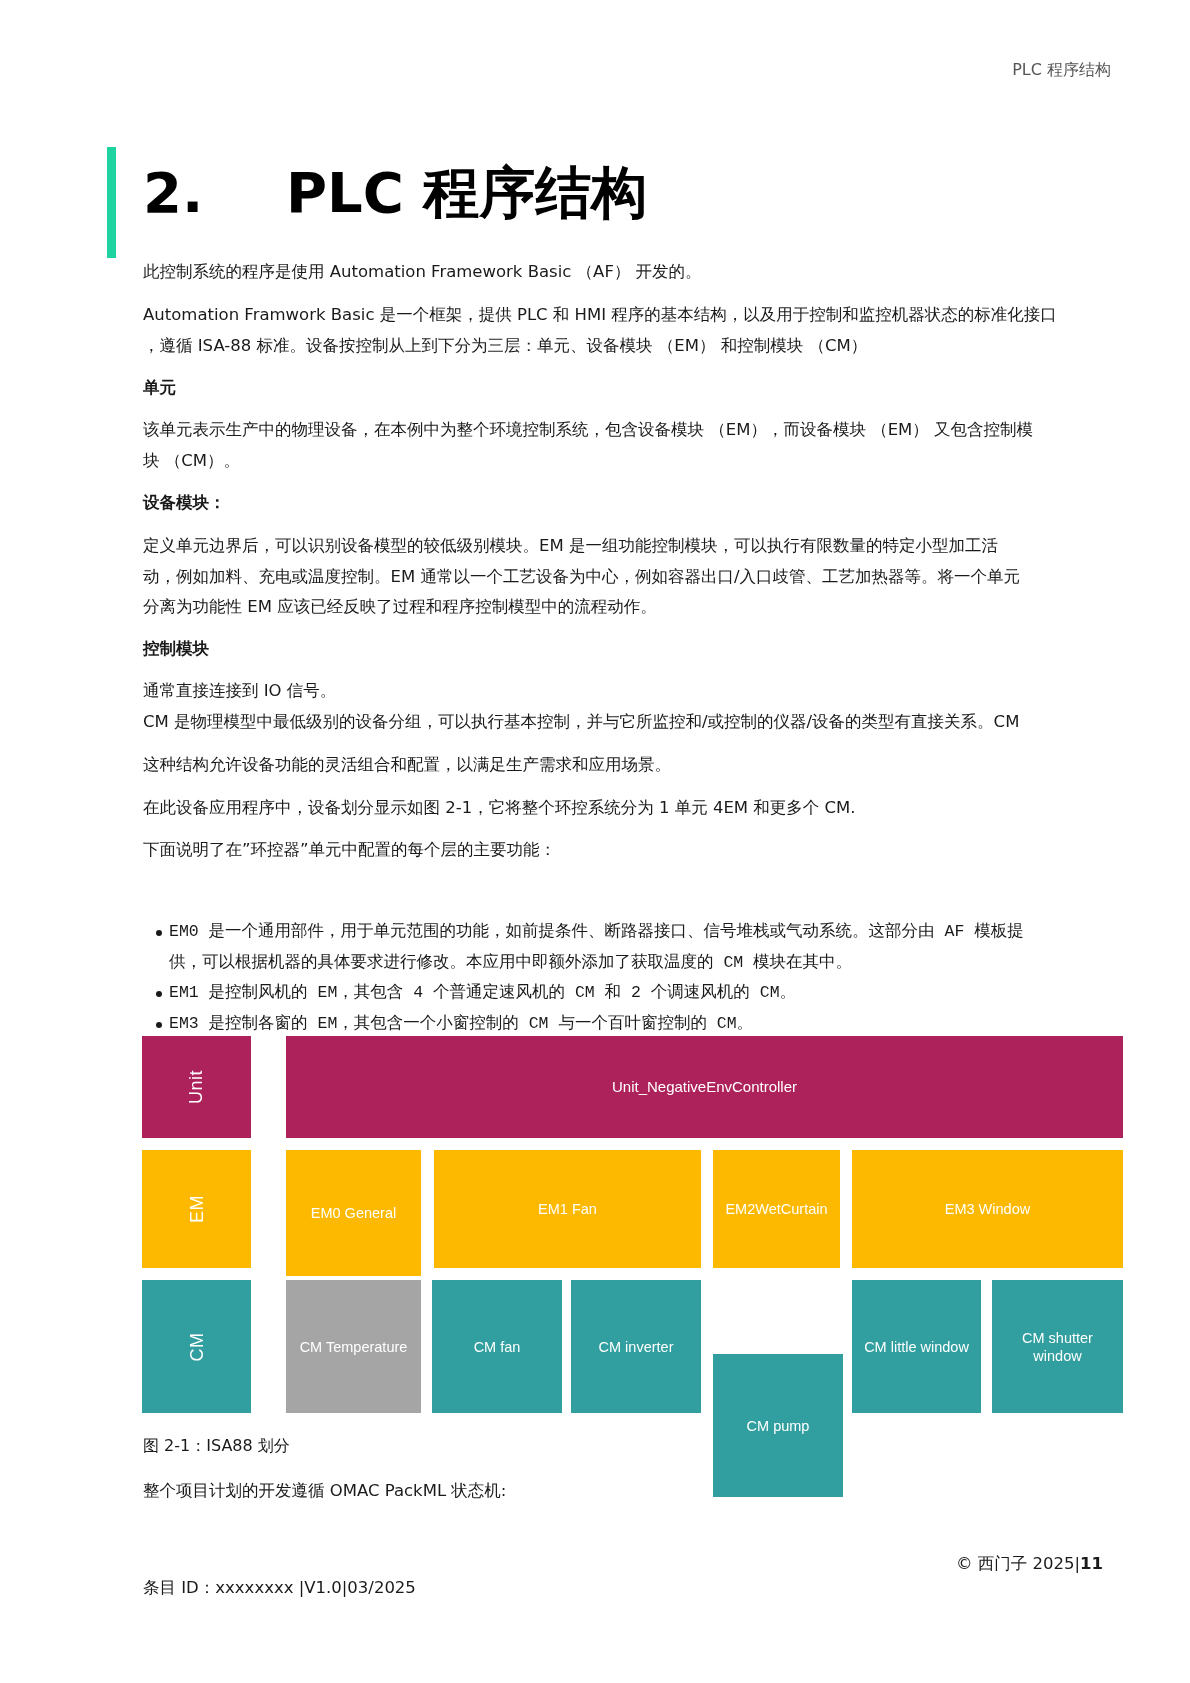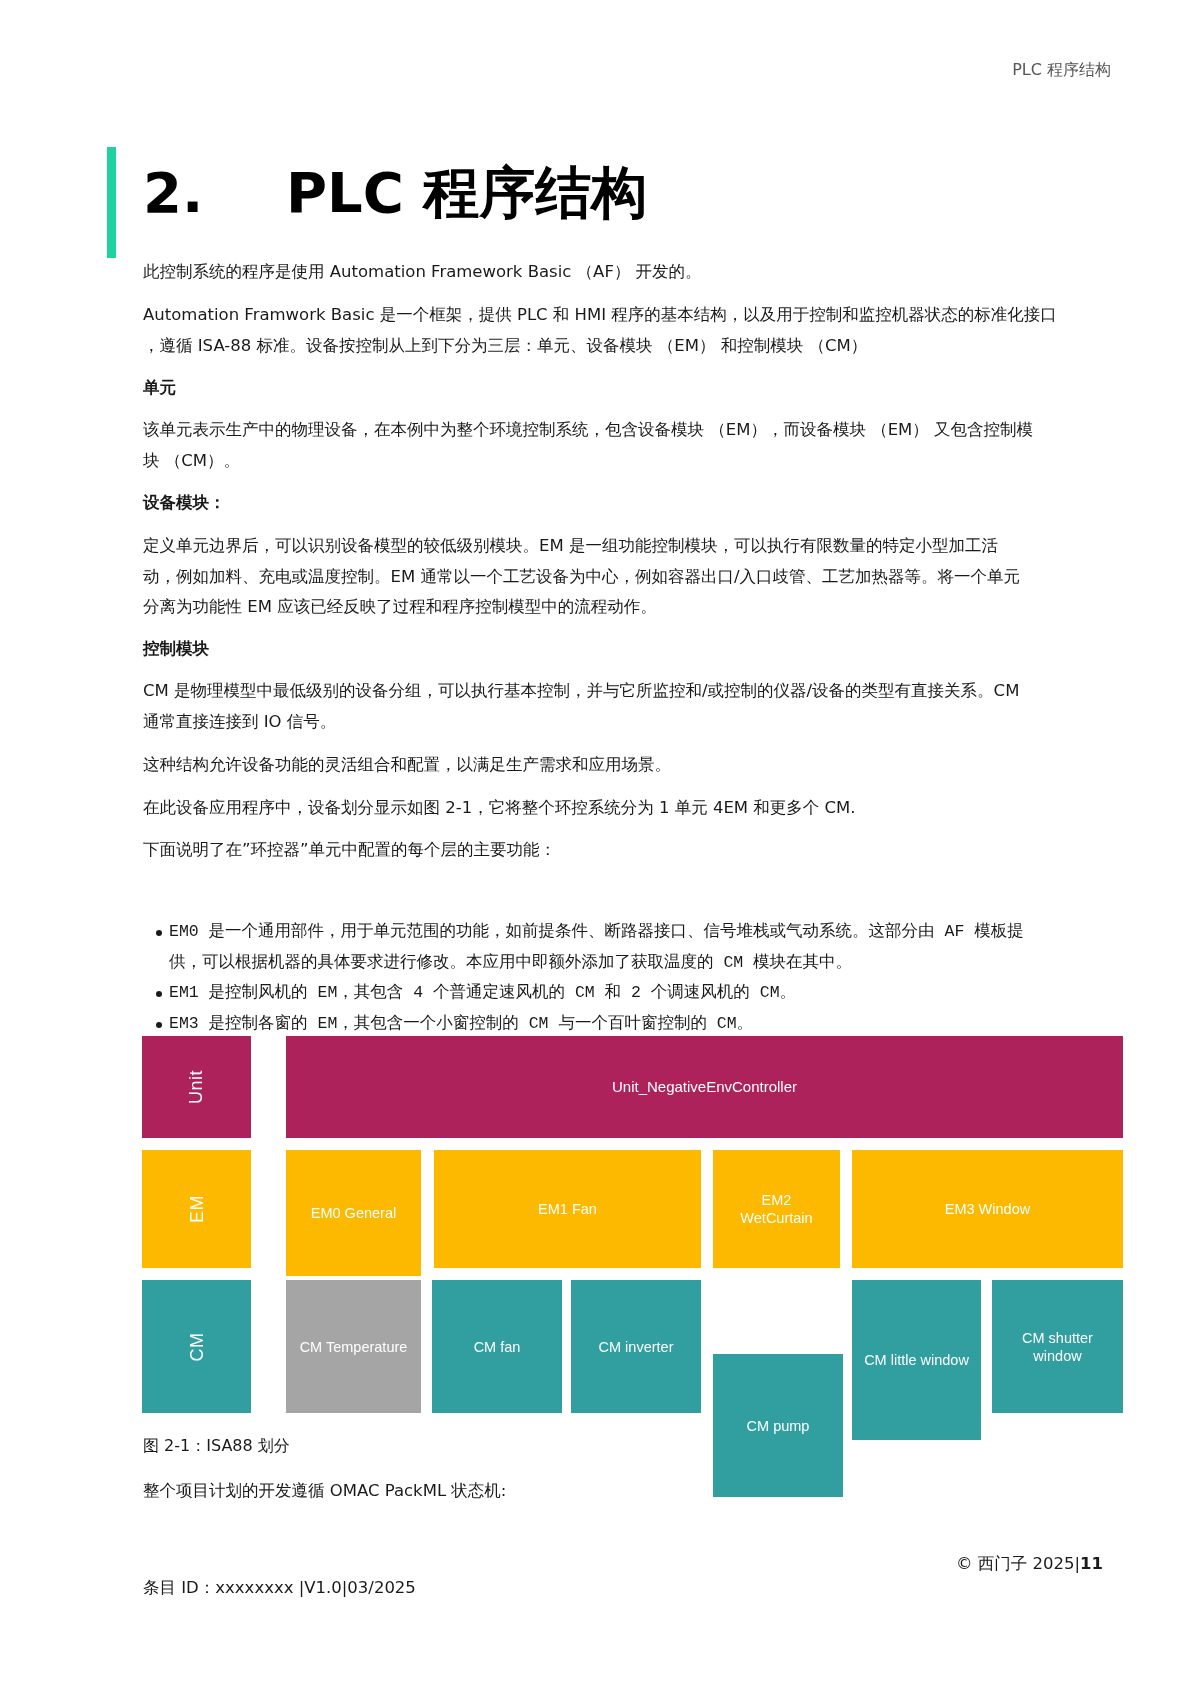--- a/index.html
+++ b/index.html
@@ -54,22 +54,22 @@
 
 <div class="abs txt" style="top:531px">
   <div>定义单元边界后，可以识别设备模型的较低级别模块。EM 是一组功能控制模块，可以执行有限数量的特定小型加工活</div>
   <div>动，例如加料、充电或温度控制。EM 通常以一个工艺设备为中心，例如容器出口/入口歧管、工艺加热器等。将一个单元</div>
   <div>分离为功能性 EM 应该已经反映了过程和程序控制模型中的流程动作。</div>
 </div>
 
 <div class="abs txt bold" style="top:634px">控制模块</div>
 
 <div class="abs txt" style="top:676px">
+  <div>通常直接连接到 IO 信号。</div>
   <div>CM 是物理模型中最低级别的设备分组，可以执行基本控制，并与它所监控和/或控制的仪器/设备的类型有直接关系。CM</div>
-  <div>通常直接连接到 IO 信号。</div>
 </div>
 
 <div class="abs txt" style="top:750px">这种结构允许设备功能的灵活组合和配置，以满足生产需求和应用场景。</div>
 <div class="abs txt" style="top:793px">在此设备应用程序中，设备划分显示如图 2-1，它将整个环控系统分为 1 单元 4EM 和更多个 CM.</div>
 <div class="abs txt" style="top:835px">下面说明了在”环控器”单元中配置的每个层的主要功能：</div>
 
 <ul class="abs bullet-list">
   <li>EM0 是一个通用部件，用于单元范围的功能，如前提条件、断路器接口、信号堆栈或气动系统。这部分由 AF 模板提</li>
   <li style="list-style:none" class="cont">供，可以根据机器的具体要求进行修改。本应用中即额外添加了获取温度的 CM 模块在其中。</li>
   <li>EM1 是控制风机的 EM，其包含 4 个普通定速风机的 CM 和 2 个调速风机的 CM。</li>
@@ -81,34 +81,34 @@
   <div class="box unit" style="left:142px;top:1036px;width:109px;height:102px">
     <span class="rot">Unit</span>
   </div>
   <div class="box unit" style="left:286px;top:1036px;width:837px;height:102px;font-size:15px">Unit_NegativeEnvController</div>
 
   <div class="box em" style="left:142px;top:1150px;width:109px;height:118px">
     <span class="rot">EM</span>
   </div>
   <div class="box em" style="left:286px;top:1150px;width:135px;height:126px">EM0 General</div>
   <div class="box em" style="left:434px;top:1150px;width:267px;height:118px">EM1 Fan</div>
-  <div class="box em" style="left:713px;top:1150px;width:127px;height:118px;flex-direction:column">
+  <div class="box em" style="left:713px;top:1150px;width:127px;height:118px;flex-direction:row">
     <span>EM2</span>
     <span>WetCurtain</span>
   </div>
   <div class="box em" style="left:852px;top:1150px;width:271px;height:118px">EM3 Window</div>
 
   <div class="box cm" style="left:142px;top:1280px;width:109px;height:133px">
     <span class="rot">CM</span>
   </div>
   <div class="box cm-gray" style="left:286px;top:1280px;width:135px;height:133px">CM Temperature</div>
   <div class="box cm" style="left:432px;top:1280px;width:130px;height:133px">CM fan</div>
   <div class="box cm" style="left:571px;top:1280px;width:130px;height:133px">CM inverter</div>
   <div class="box cm" style="left:713px;top:1354px;width:130px;height:143px">CM pump</div>
-  <div class="box cm" style="left:852px;top:1280px;width:129px;height:160px">CM little window</div>
+  <div class="box cm" style="left:852px;top:1280px;width:129px;height:133px">CM little window</div>
   <div class="box cm" style="left:992px;top:1280px;width:131px;height:133px;flex-direction:column">
     <span>CM shutter</span>
     <span>window</span>
   </div>
 </div>
 
 <div class="abs caption">图 2-1：ISA88 划分</div>
 
 <div class="abs txt" style="top:1476px">整个项目计划的开发遵循 OMAC PackML 状态机:</div>
 

